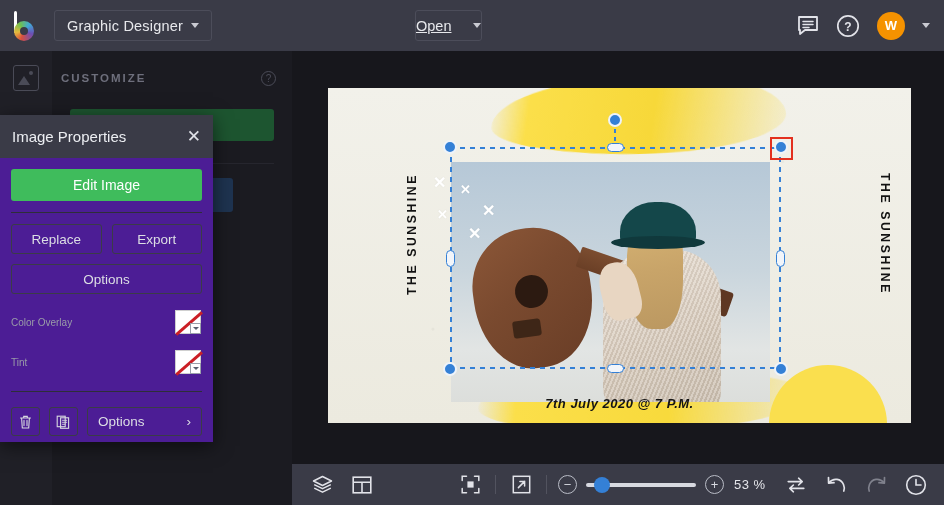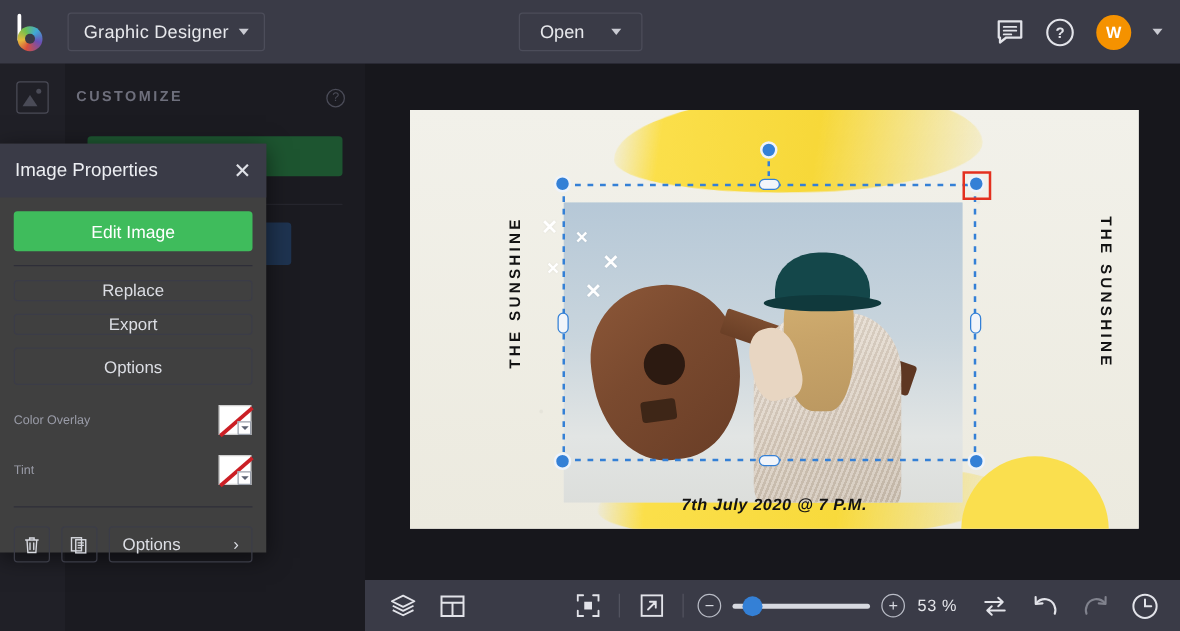--- a/index.html
+++ b/index.html
@@ -39,23 +39,23 @@
     height: 31px; padding: 0 12px; margin-left: 2px;
     border: 1px solid #4c4d5a; border-radius: 3px;
     color: #e7e8ec; font-size: 14.5px; letter-spacing: .2px;
     background: transparent; cursor: pointer;
   }
   .caret { width: 0; height: 0; border-left: 4.5px solid transparent;
            border-right: 4.5px solid transparent; border-top: 5px solid #c9cad2; }
   .topbar-center { position: absolute; left: 415px; top: 10px; display: flex; gap: 16px; }
   .tb-btn {
     display: flex; align-items: center; gap: 22px;
-    height: 31px; padding: 0 16px;
+    height: 31px; padding: 0 0;
     border: 1px solid #4c4d5a; border-radius: 3px;
-    color: #e7e8ec; font-size: 14.5px; cursor: pointer;
+    color: #e7e8ec; font-size: 14.5px; cursor: pointer; text-decoration: underline;
   }
   .topbar-right {
     position: absolute; right: 14px; top: 0; height: 51px;
     display: flex; align-items: center; gap: 17px;
   }
   .icon-btn { cursor: pointer; display: flex; align-items: center; justify-content: center; }
   .avatar {
     width: 28px; height: 28px; border-radius: 50%;
     background: #f59200; color: #fff; font-size: 13px; font-weight: bold;
     display: flex; align-items: center; justify-content: center; cursor: pointer;
@@ -107,36 +107,36 @@
   .cz-divider { margin: 22px 18px 0; height: 1px; background: #26262e; }
   .swatch-grid {
     margin: 14px 0 0 18px; display: grid; grid-template-columns: repeat(4, 34px);
     gap: 9px;
   }
   .swatch { width: 34px; height: 34px; border-radius: 3px; cursor: pointer; }
 
   
   .dialog {
     position: absolute; left: 0; top: 115px; width: 213px; height: 327px;
-    background: #404040; box-shadow: 0 4px 18px rgba(0,0,0,.55);
+    background: #4c1d95; box-shadow: 0 4px 18px rgba(0,0,0,.55);
   }
   .dialog-head {
     height: 43px; background: #3a3b47; display: flex; align-items: center;
     justify-content: space-between; padding: 0 12px 0 12px;
   }
   .dialog-title { color: #eceef2; font-size: 15px; }
   .dlg-close { color: #dfe1e7; font-size: 17px; line-height: 1; cursor: pointer; }
   .dlg-body { padding: 11px 11px 0 11px; }
   .btn-green {
     width: 100%; height: 32px; background: #3fbc5c; border-radius: 3px;
     color: #fff; font-size: 14px; display: flex; align-items: center;
     justify-content: center; cursor: pointer;
   }
   .dlg-sep { height: 1px; background: #2e2e38; margin: 11px 0; }
-  .btn-row { display: flex; gap: 10px; flex-direction: column; }
+  .btn-row { display: flex; gap: 10px; }
   .btn-dark {
     flex: 1; height: 30px; border: 1px solid #3b3c47; border-radius: 3px;
     color: #dcdee4; font-size: 13.5px; display: flex; align-items: center;
     justify-content: center; cursor: pointer; background: transparent;
   }
   .btn-dark-full { width: 100%; margin-top: 10px; }
   .prop-row {
     display: flex; align-items: center; justify-content: space-between;
     margin-top: 16px; padding-right: 1px;
   }

